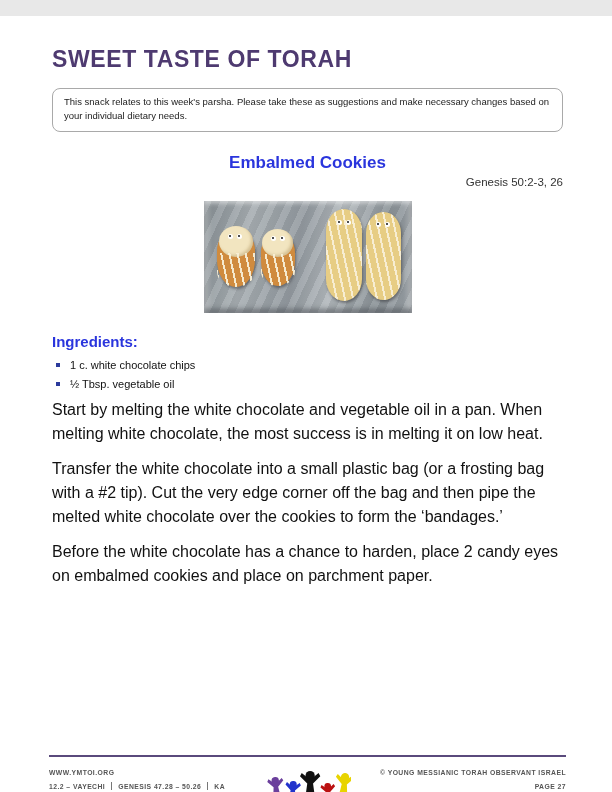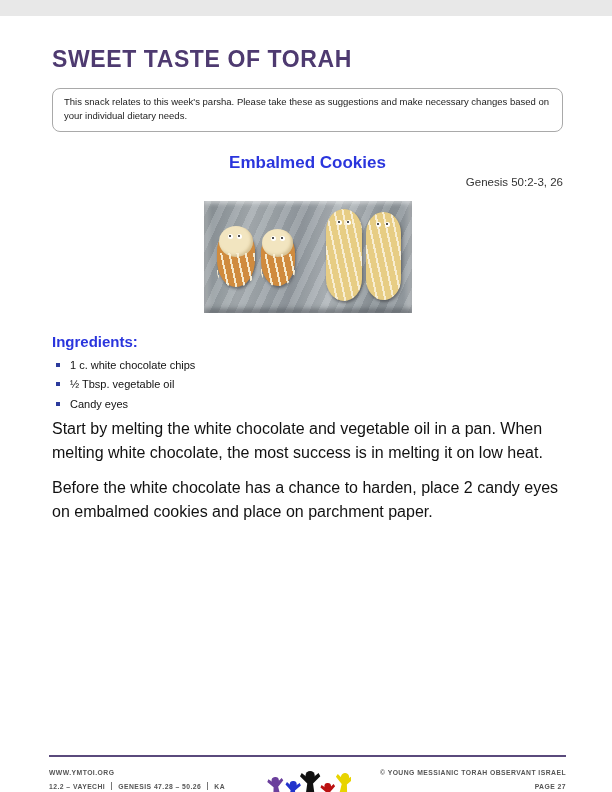--- a/index.html
+++ b/index.html
@@ -206,26 +206,24 @@
     </div>
 
     <h3 class="section-heading">Ingredients:</h3>
     <ul class="ingredient-list">
       <li>
         <span class="ingredient-em"></span><span>1 c. white chocolate chips</span>
       </li>
       <li>
         <span class="ingredient-em"></span><span>½ Tbsp. vegetable oil</span>
       </li>
-      <li>
-        <span class="ingredient-em"></span><span>Candy eyes</span>
-      </li>
     </ul>
 
     <p class="body-para">Start by melting the white chocolate and vegetable oil in a pan. When melting white chocolate, the most success is in melting it on low heat.</p>
+    <p class="body-para">Transfer the white chocolate into a small plastic bag (or a frosting bag with a #2 tip). Cut the very edge corner off the bag and then pipe the melted white chocolate over the cookies to form the ‘bandages.’</p>
     <p class="body-para">Before the white chocolate has a chance to harden, place 2 candy eyes on embalmed cookies and place on parchment paper.</p>
   </div>
 
   <div class="footer">
     <div class="footer-divider"></div>
     <div class="footer-row">
       <div class="footer-left">
         <div>WWW.YMTOI.ORG</div>
         <div class="meta-line">
           <span>12.2 – VAYECHI</span>

